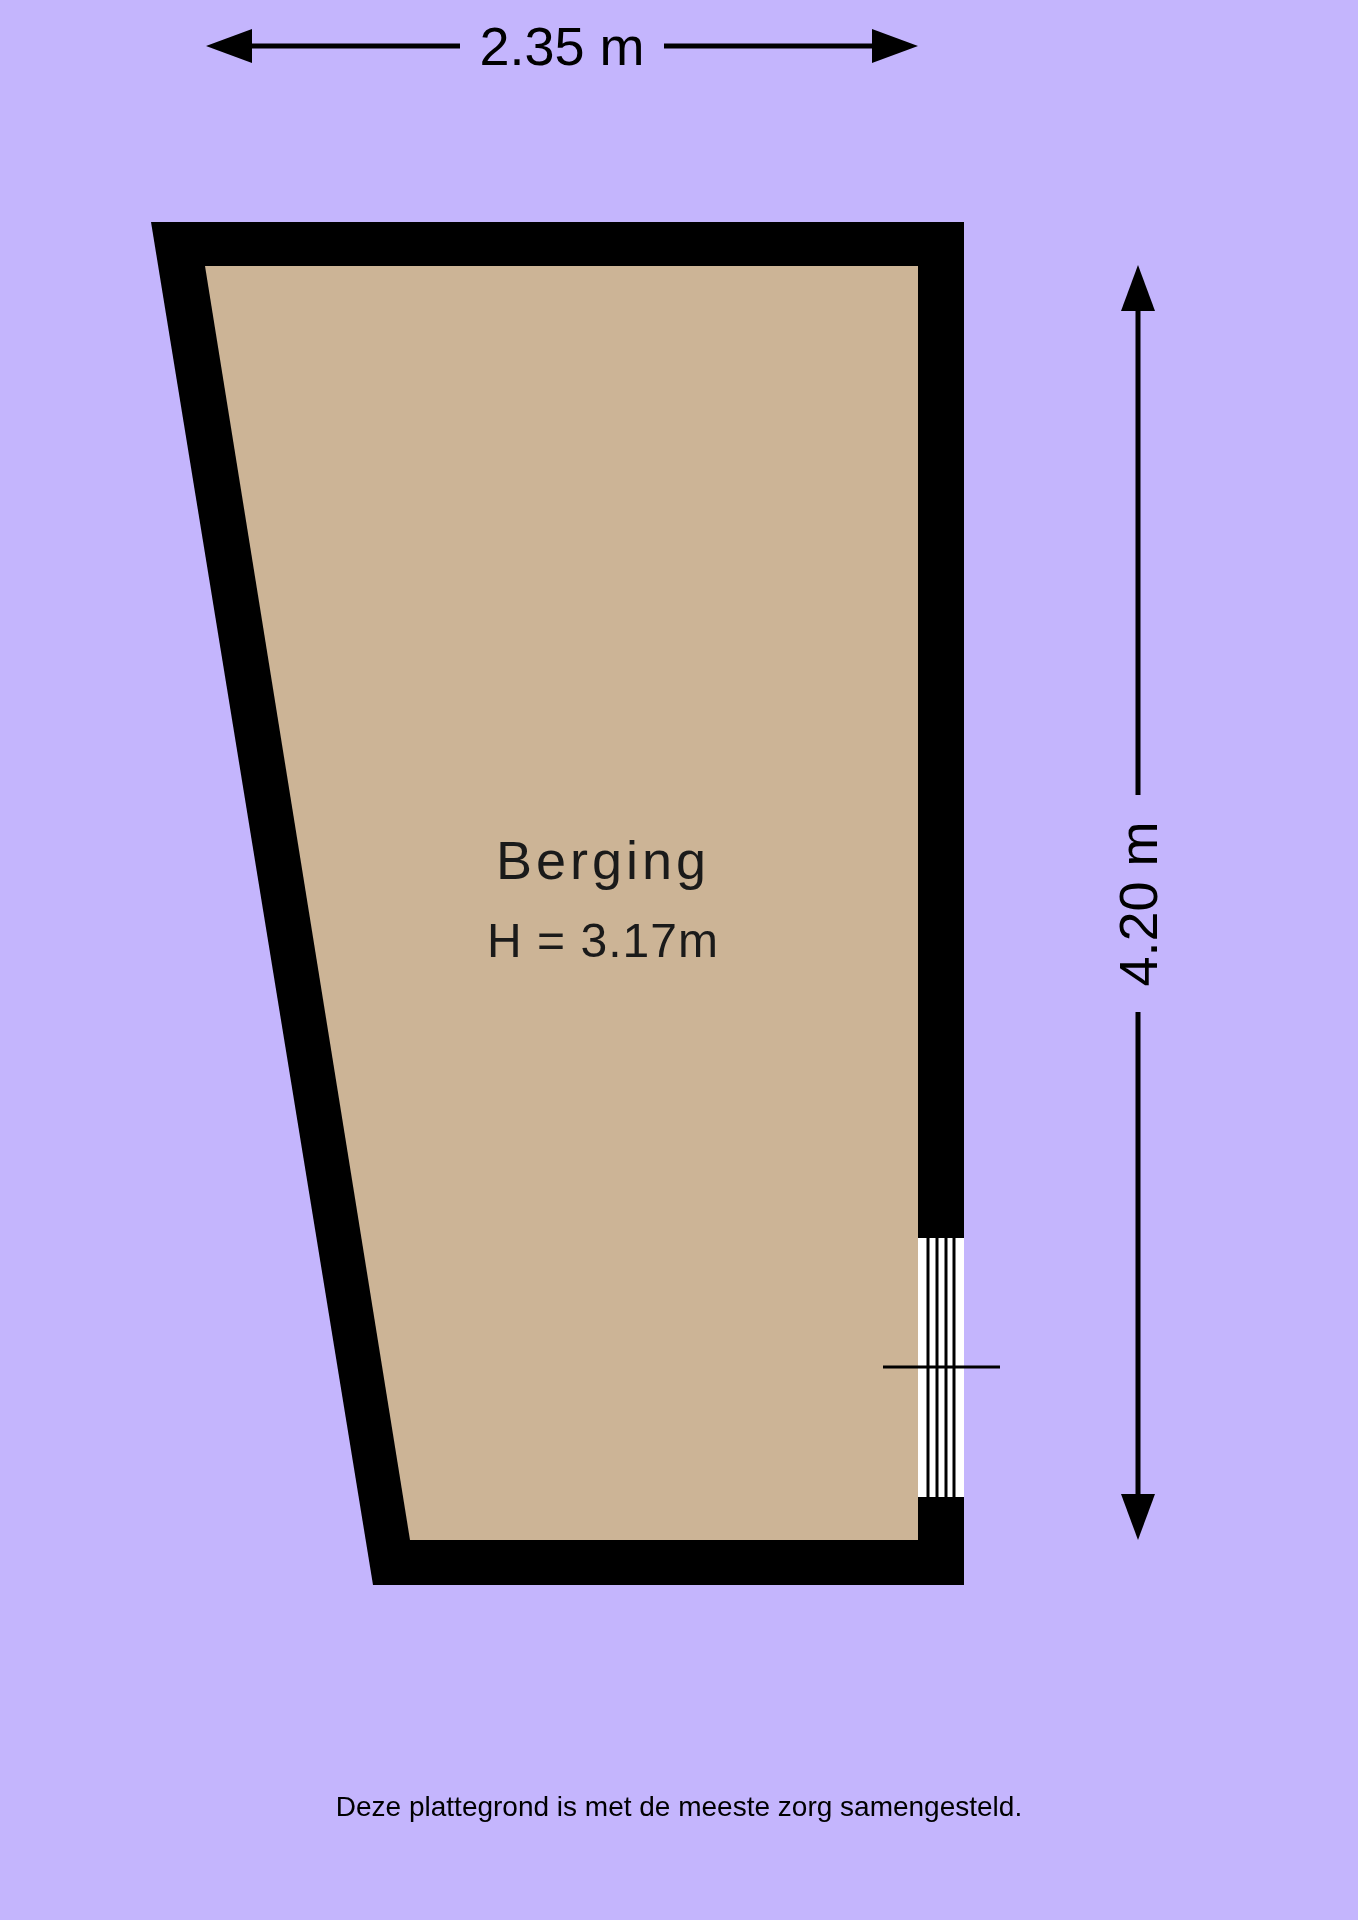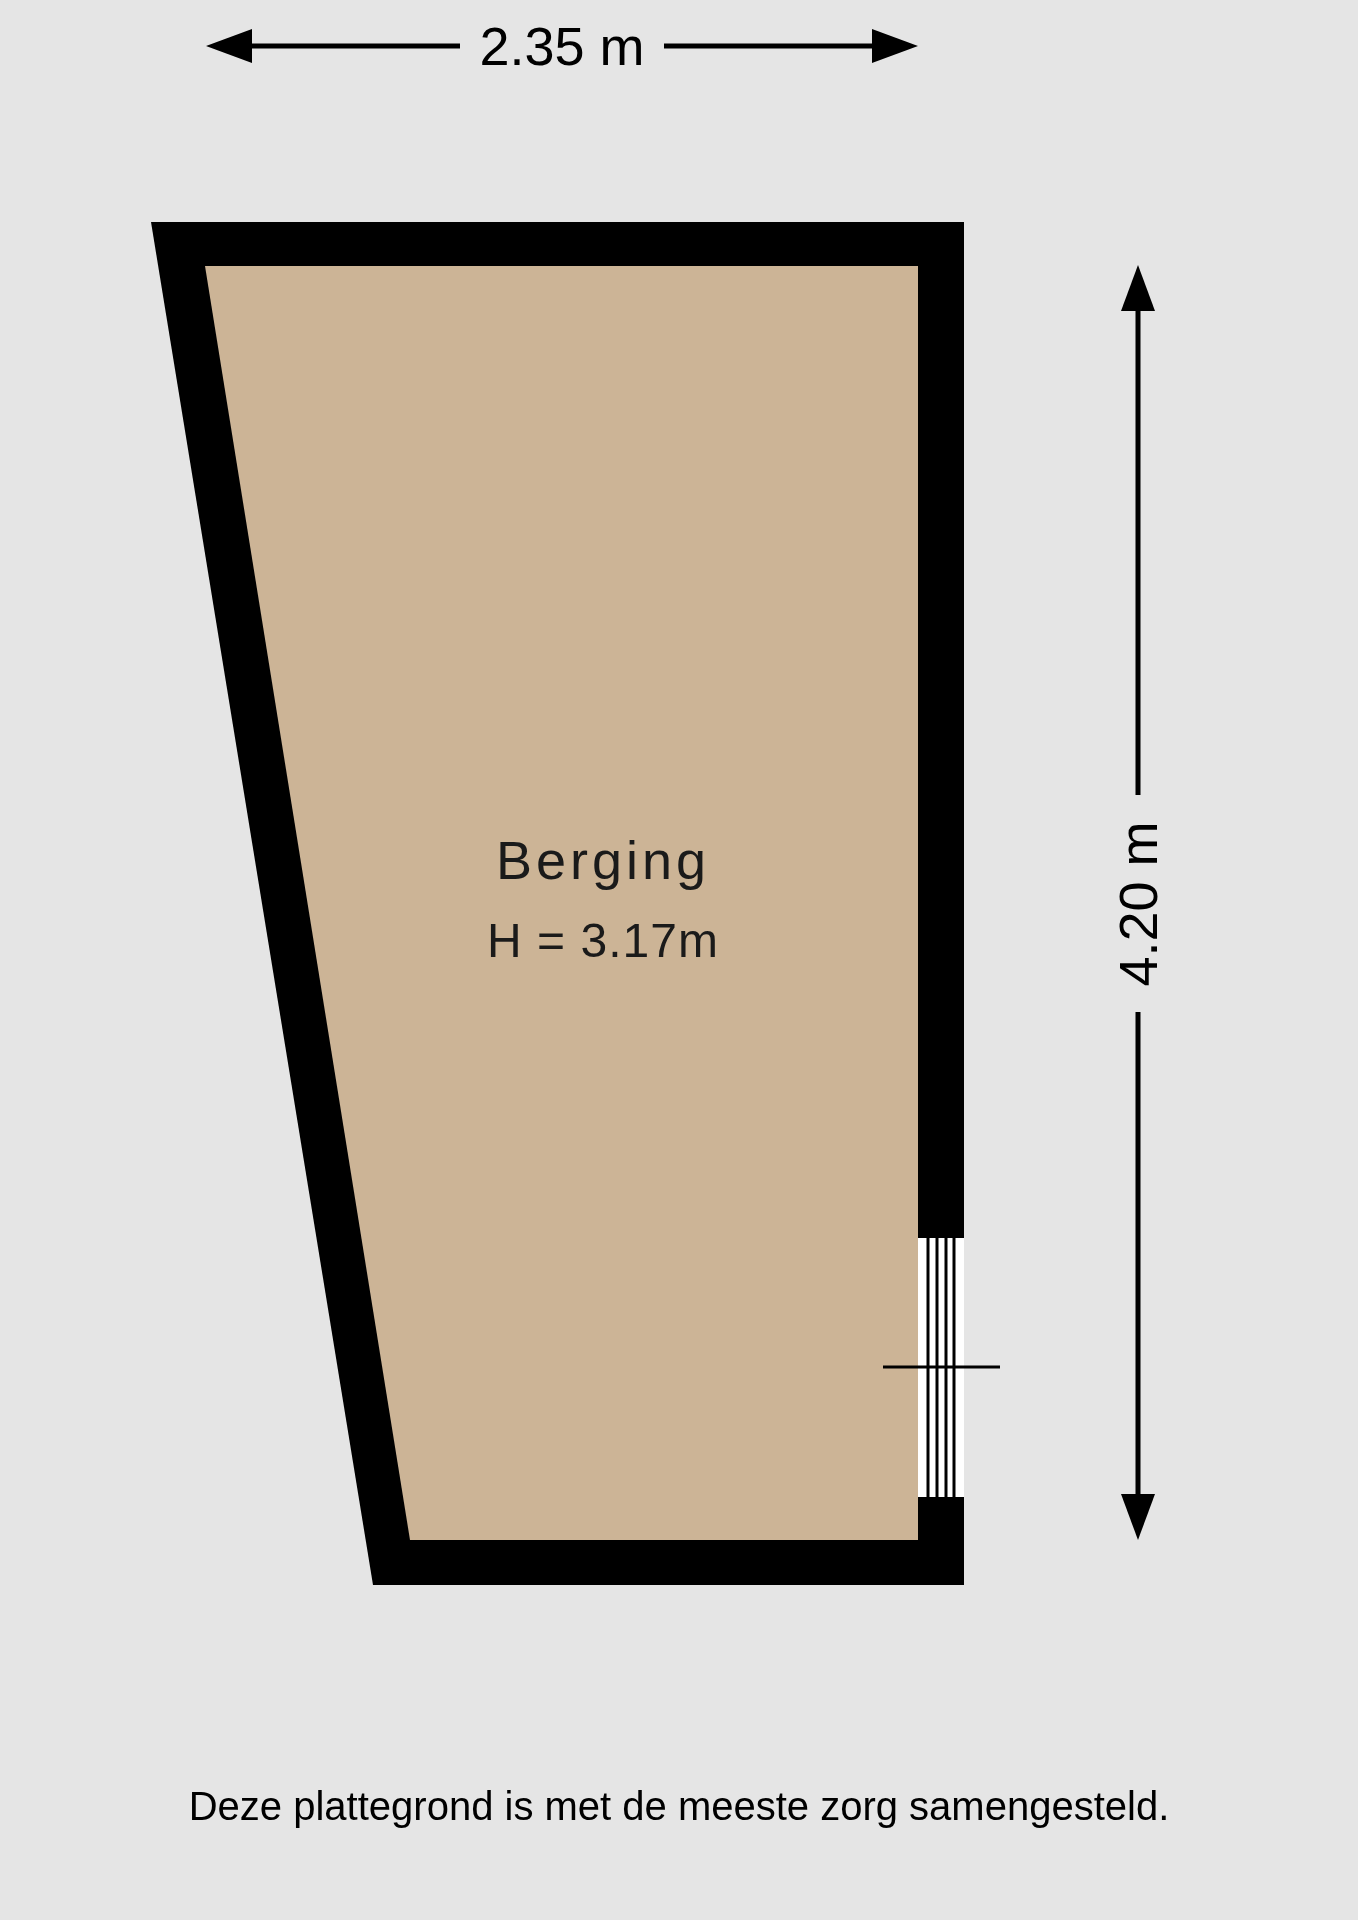--- a/index.html
+++ b/index.html
@@ -5,21 +5,21 @@
   html, body {
     margin: 0;
     padding: 0;
     background: #ffffff;
     font-family: "Liberation Sans", sans-serif;
   }
   .canvas {
     position: relative;
     width: 1358px;
     height: 1920px;
-    background: #e5e5e5;
+    background: #c4b5fd;
     overflow: hidden;
   }
   .plan-svg {
     position: absolute;
     left: 0;
     top: 0;
   }
   .dim-text {
     font-family: "Liberation Sans", sans-serif;
     font-size: 54px;
@@ -36,21 +36,21 @@
     font-size: 48px;
     letter-spacing: 1px;
     fill: #1a1a1a;
   }
   .footer {
     position: absolute;
     left: 0;
     right: 0;
     top: 1778px;
     text-align: center;
-    font-size: 40px;
+    font-size: 28px;
     line-height: 57px;
     color: #000000;
     white-space: nowrap;
   }
 </style>
 </head>
 <body>
 
 <div class="canvas">
 

